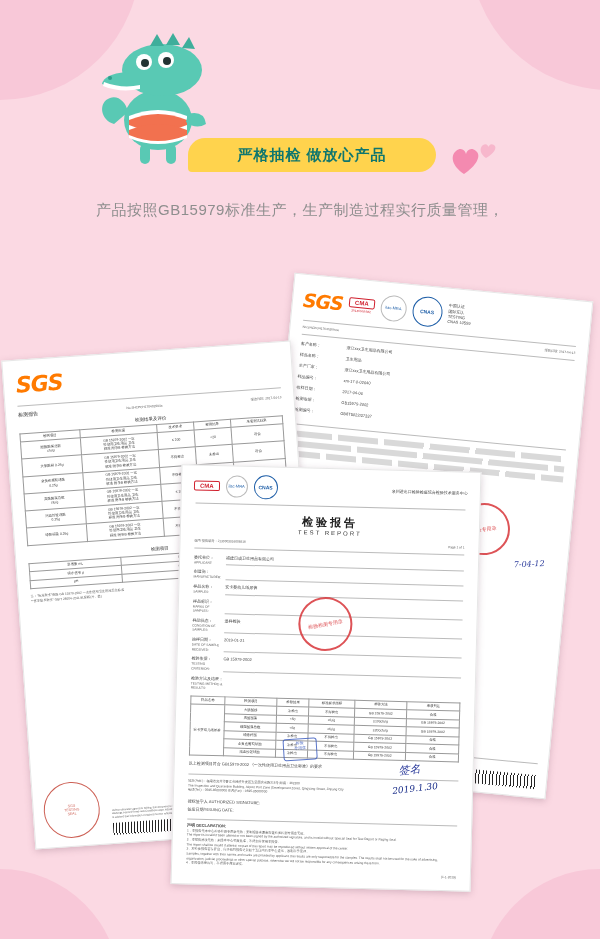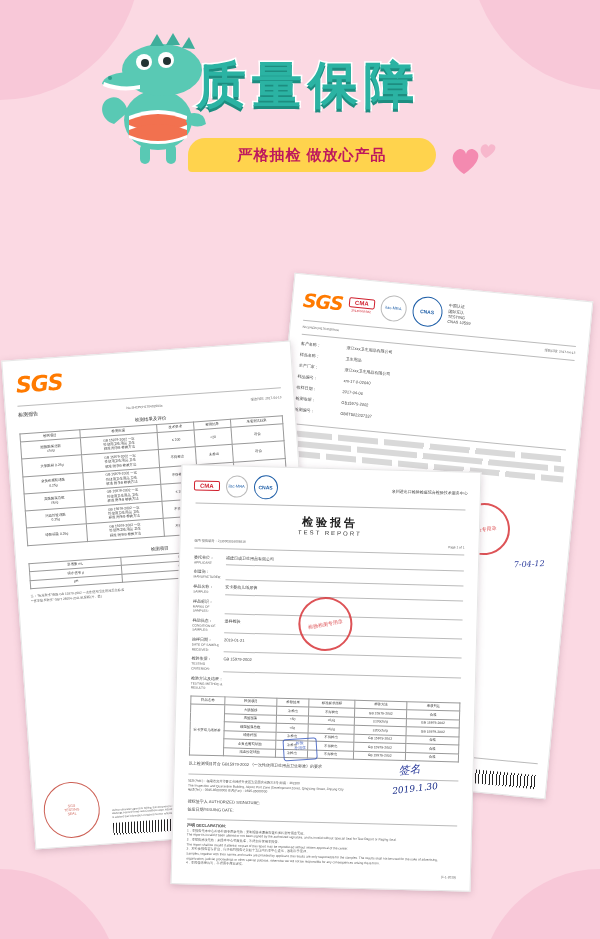--- a/index.html
+++ b/index.html
@@ -71,21 +71,21 @@
     left: 188px; top: 138px;
     width: 248px; height: 34px;
     background: #ffd34d;
     border-radius: 17px 17px 17px 4px;
     display: flex;
     align-items: center;
     justify-content: center;
   }
   .ribbon span {
     font-size: 15px;
-    color: #be185d;
+    color: #0f766e;
     letter-spacing: 1px;
     font-weight: bold;
     text-align: center;
   }
   .hearts {
     position: absolute;
     left: 448px; top: 140px;
     width: 50px; height: 40px;
   }
   .subtitle {
@@ -272,32 +272,32 @@
       <circle cx="70" cy="32" r="8" fill="#ffffff"></circle>
       <circle cx="49" cy="35" r="4" fill="#233"></circle>
       <circle cx="71" cy="33" r="4" fill="#233"></circle>
 
       <circle cx="14" cy="50" r="2" fill="#2f9e8c"></circle>
 
       <path d="M92 86 q16 -4 18 10 q-10 6 -20 -2 Z" fill="#59c9b4"></path>
     </g>
   </svg>
 
-  <div class="title-main">质量保障</div>
 
   <div class="ribbon">
     <span>严格抽检 做放心产品</span>
   </div>
 
   <svg class="hearts" viewBox="0 0 50 40">
     <path d="M16 34 C4 26 2 16 8 11 C13 7 17 10 18 14 C19 10 23 7 28 11 C34 16 28 26 16 34 Z" fill="#f48ab0"></path>
     <path d="M38 18 C32 14 31 8 35 5 C38 3 40 5 40.5 7 C41 5 43 3 46 5 C50 8 45 14 38 18 Z" fill="#f7b7cc"></path>
   </svg>
 
   <div class="subtitle">
+    <div>产品按照GB15979标准生产，生产制造过程实行质量管理，</div>
   </div>
 </div>
 
 <div class="collage">
 
   <div class="doc doc-a">
     <div class="a-head">
       <div class="sgs-logo">SGS</div>
       <div style="display:flex;flex-direction:column;align-items:center;gap:1px;">
         <div class="badge-sq">CMA</div>

